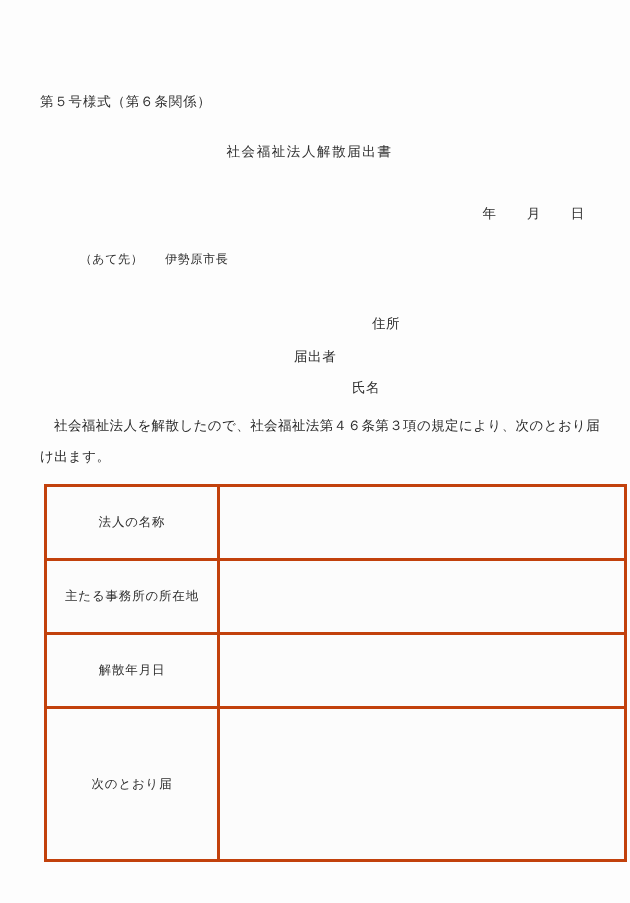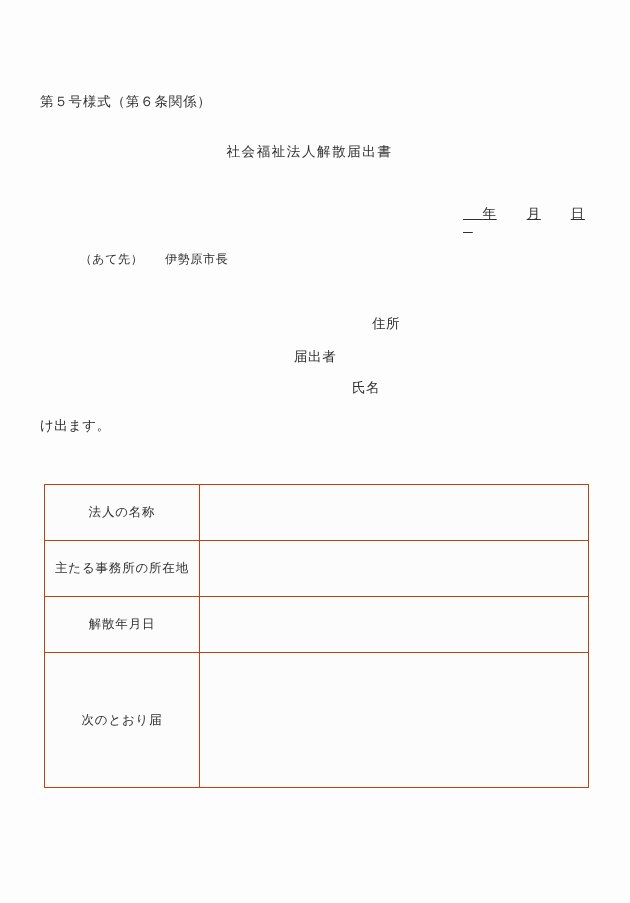--- a/index.html
+++ b/index.html
@@ -52,21 +52,20 @@
     font-size: 13.5px;
     letter-spacing: 1.6px;
     white-space: normal;
   }
 
   
   .date-line {
     left: 463px;
     top: 150px;
     font-size: 13.5px;
-    text-decoration: underline;
   }
   .date-line .gap {
     display: inline-block;
     width: 30px;
   }
 
   
   .addressee {
     left: 62px;
     top: 198px;
@@ -116,22 +115,22 @@
   .form-table {
     position: absolute;
     left: 44px;
     top: 484px;
     width: 542px;
     border-collapse: collapse;
     table-layout: fixed;
     background: #fcfcfc;
   }
   .form-table td {
-    border: 1px solid #c2410c;
-    padding: 0;
+    border: 3px solid #c2410c;
+    padding: 8px;
     vertical-align: middle;
     background: #fcfcfc;
   }
   .form-table td.label-cell {
     width: 154px;
     text-align: center;
     font-size: 12.5px;
     letter-spacing: 0.8px;
     color: #2f2f2f;
   }
@@ -158,20 +157,21 @@
     <span>（あて先）</span><span class="sep"></span><span>伊勢原市長</span>
   </div>
 
   <div class="t sub-address">住所</div>
 
   <div class="t sub-label">届出者</div>
 
   <div class="t sub-name">氏名</div>
 
   <div class="body-text">
+    <span class="line1">社会福祉法人を解散したので、社会福祉法第４６条第３項の規定により、次のとおり届</span>
     <span class="line2">け出ます。</span>
   </div>
 
   <table class="form-table">
     <tbody>
       <tr class="row-std">
         <td class="label-cell">法人の名称</td>
         <td class="value-cell"></td>
       </tr>
       <tr class="row-std">

